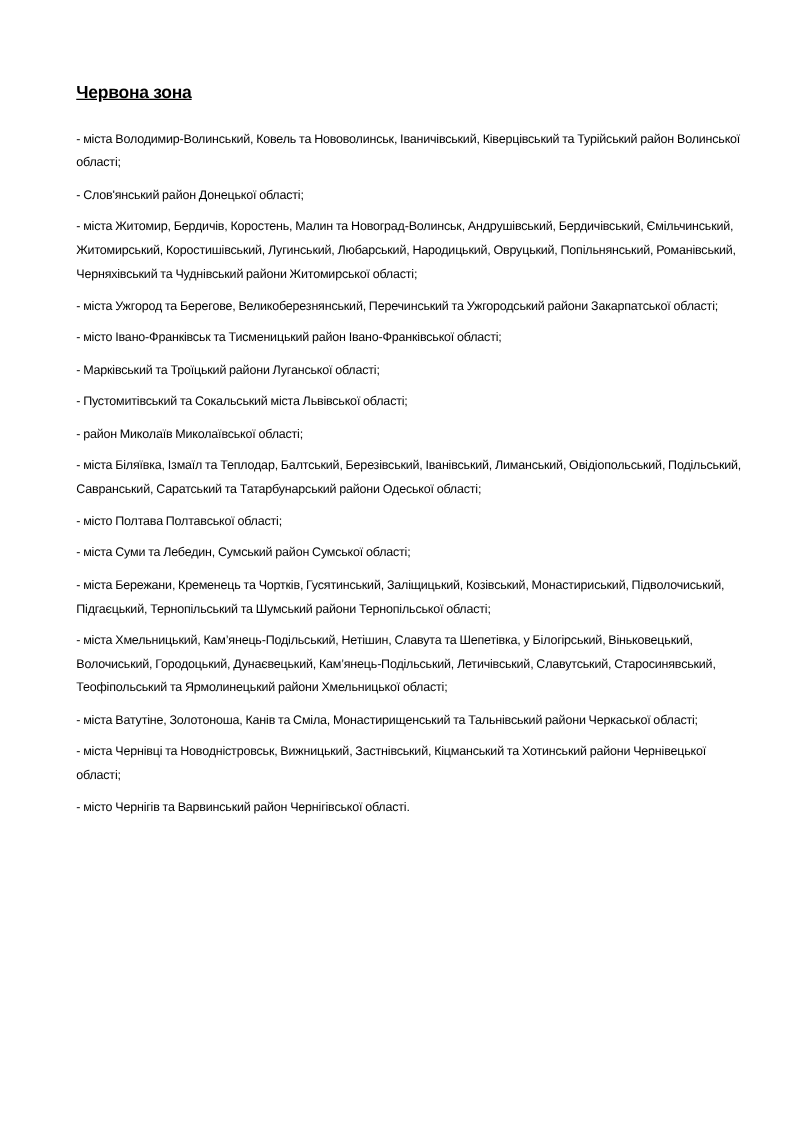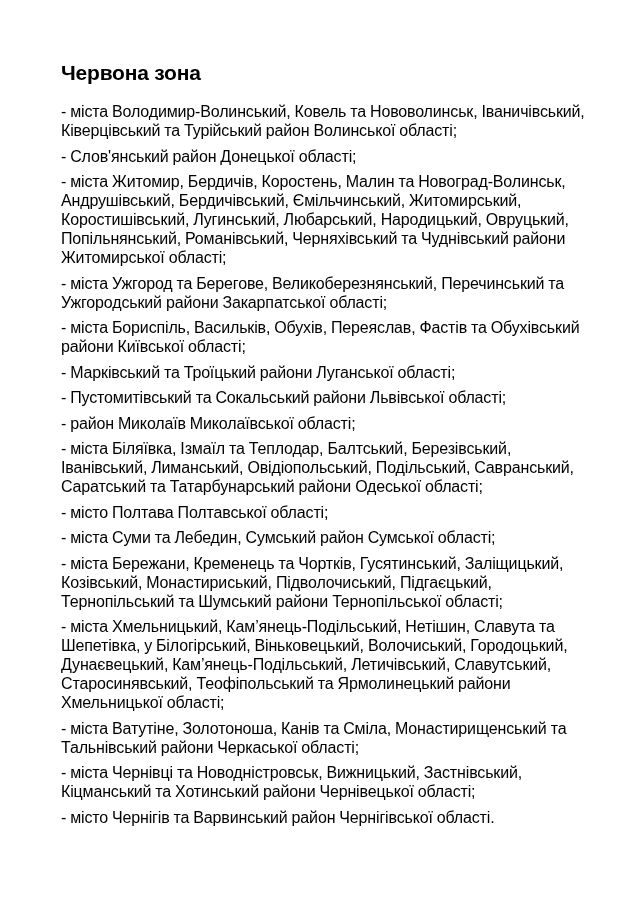--- a/index.html
+++ b/index.html
@@ -2,41 +2,42 @@
 <html><head>
 <meta charset="utf-8">
 <style>
   html, body { margin: 0; padding: 0; background: #ffffff; }
   body { width: 638px; height: 903px; overflow: hidden; position: relative; }
   .page {
     position: absolute; left: 61px; top: 58px; width: 540px;
     font-family: "Liberation Sans", sans-serif; color: #000;
   }
   .title {
-    font-size: 21px; font-weight: bold; margin: 0 0 14px 0; line-height: 30px;
+    font-size: 14px; font-weight: bold; margin: 0 0 14px 0; line-height: 30px;
     letter-spacing: -0.2px;
+    text-decoration: underline;
   }
   .item {
-    font-size: 16px; line-height: 19px; margin: 0 0 6.5px 0;
+    font-size: 10px; line-height: 19px; margin: 0 0 6.5px 0;
     letter-spacing: -0.15px; word-spacing: -0.3px;
   }
 </style>
 </head>
 <body>
 
 <div class="page">
   <h1 class="title">Червона зона</h1>
   <div>
     <p class="item">- міста Володимир-Волинський, Ковель та Нововолинськ, Іваничівський, Ківерцівський та Турійський район Волинської області;</p>
     <p class="item">- Слов'янський район Донецької області;</p>
     <p class="item">- міста Житомир, Бердичів, Коростень, Малин та Новоград-Волинськ, Андрушівський, Бердичівський, Ємільчинський, Житомирський, Коростишівський, Лугинський, Любарський, Народицький, Овруцький, Попільнянський, Романівський, Черняхівський та Чуднівський райони Житомирської області;</p>
     <p class="item">- міста Ужгород та Берегове, Великоберезнянський, Перечинський та Ужгородський райони Закарпатської області;</p>
-    <p class="item">- міста Бориспіль, Васильків, Обухів, Переяслав, Фастів та Обухівський райони Київської області;</p>
+    <p class="item">- місто Івано-Франківськ та Тисменицький район Івано-Франківської області;</p>
     <p class="item">- Марківський та Троїцький райони Луганської області;</p>
-    <p class="item">- Пустомитівський та Сокальський райони Львівської області;</p>
+    <p class="item">- Пустомитівський та Сокальський міста Львівської області;</p>
     <p class="item">- район Миколаїв Миколаївської області;</p>
     <p class="item">- міста Біляївка, Ізмаїл та Теплодар, Балтський, Березівський, Іванівський, Лиманський, Овідіопольський, Подільський, Савранський, Саратський та Татарбунарський райони Одеської області;</p>
     <p class="item">- місто Полтава Полтавської області;</p>
     <p class="item">- міста Суми та Лебедин, Сумський район Сумської області;</p>
     <p class="item">- міста Бережани, Кременець та Чортків, Гусятинський, Заліщицький, Козівський, Монастириський, Підволочиський, Підгаєцький, Тернопільський та Шумський райони Тернопільської області;</p>
     <p class="item">- міста Хмельницький, Кам’янець-Подільський, Нетішин, Славута та Шепетівка, у Білогірський, Віньковецький, Волочиський, Городоцький, Дунаєвецький, Кам’янець-Подільський, Летичівський, Славутський, Старосинявський, Теофіпольський та Ярмолинецький райони Хмельницької області;</p>
     <p class="item">- міста Ватутіне, Золотоноша, Канів та Сміла, Монастирищенський та Тальнівський райони Черкаської області;</p>
     <p class="item">- міста Чернівці та Новодністровськ, Вижницький, Застнівський, Кіцманський та Хотинський райони Чернівецької області;</p>
     <p class="item">- місто Чернігів та Варвинський район Чернігівської області.</p>
   </div>

